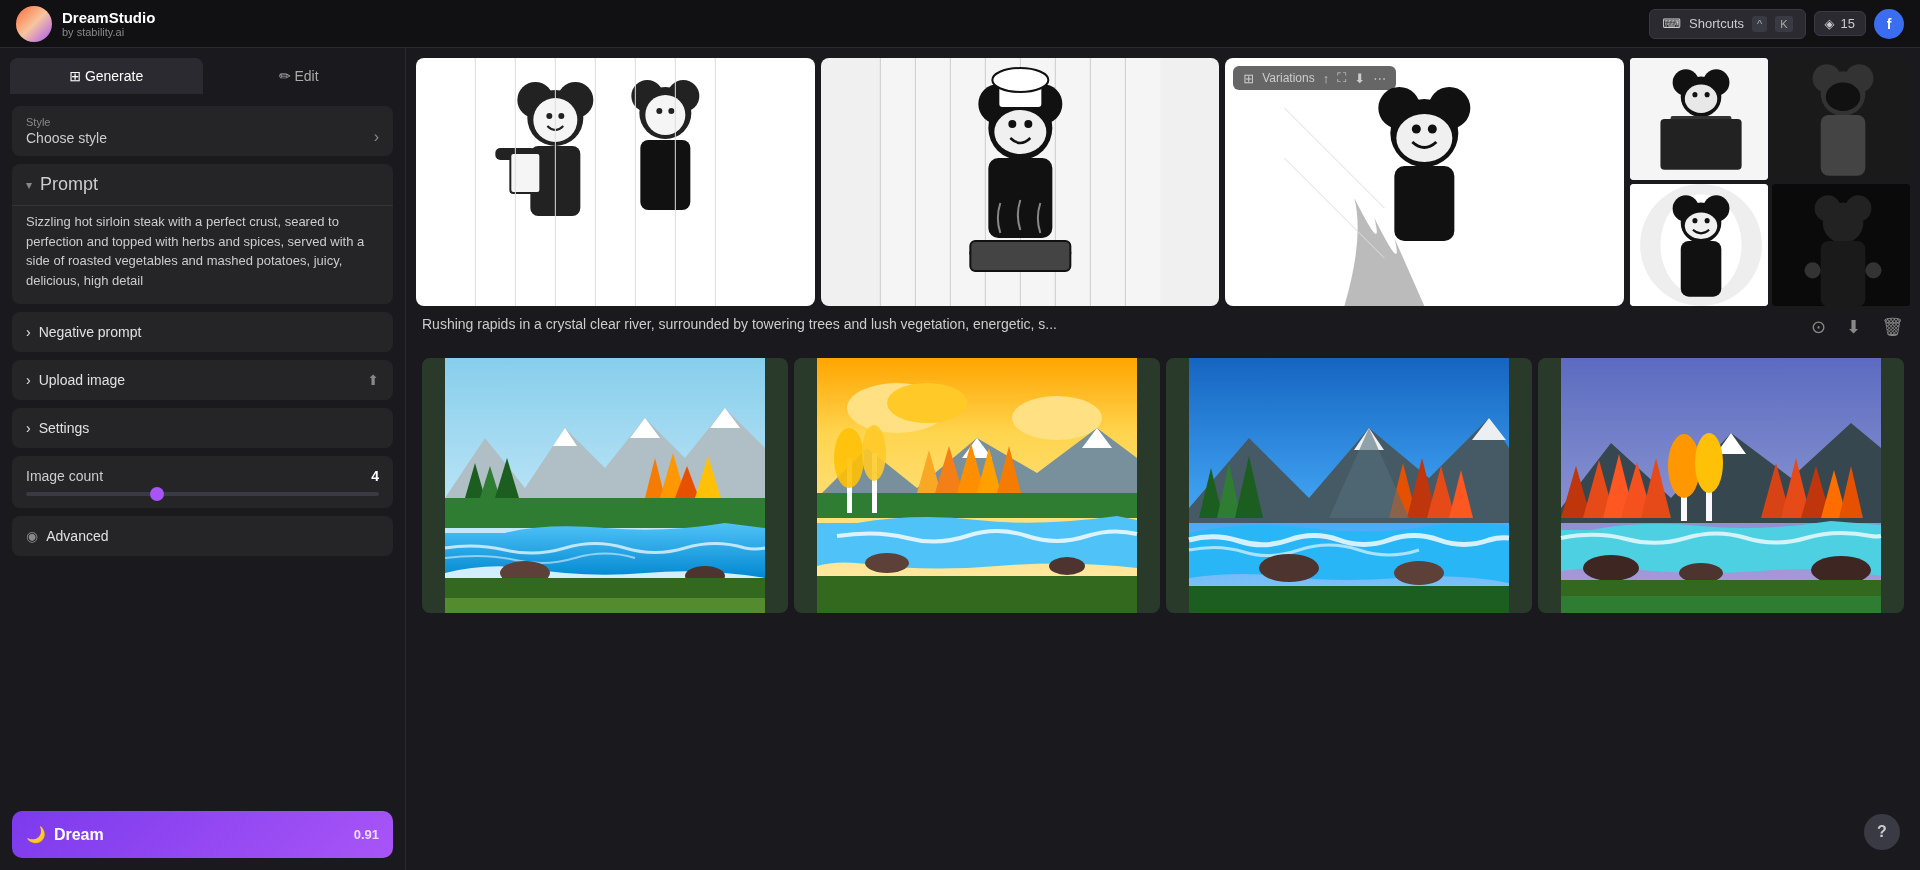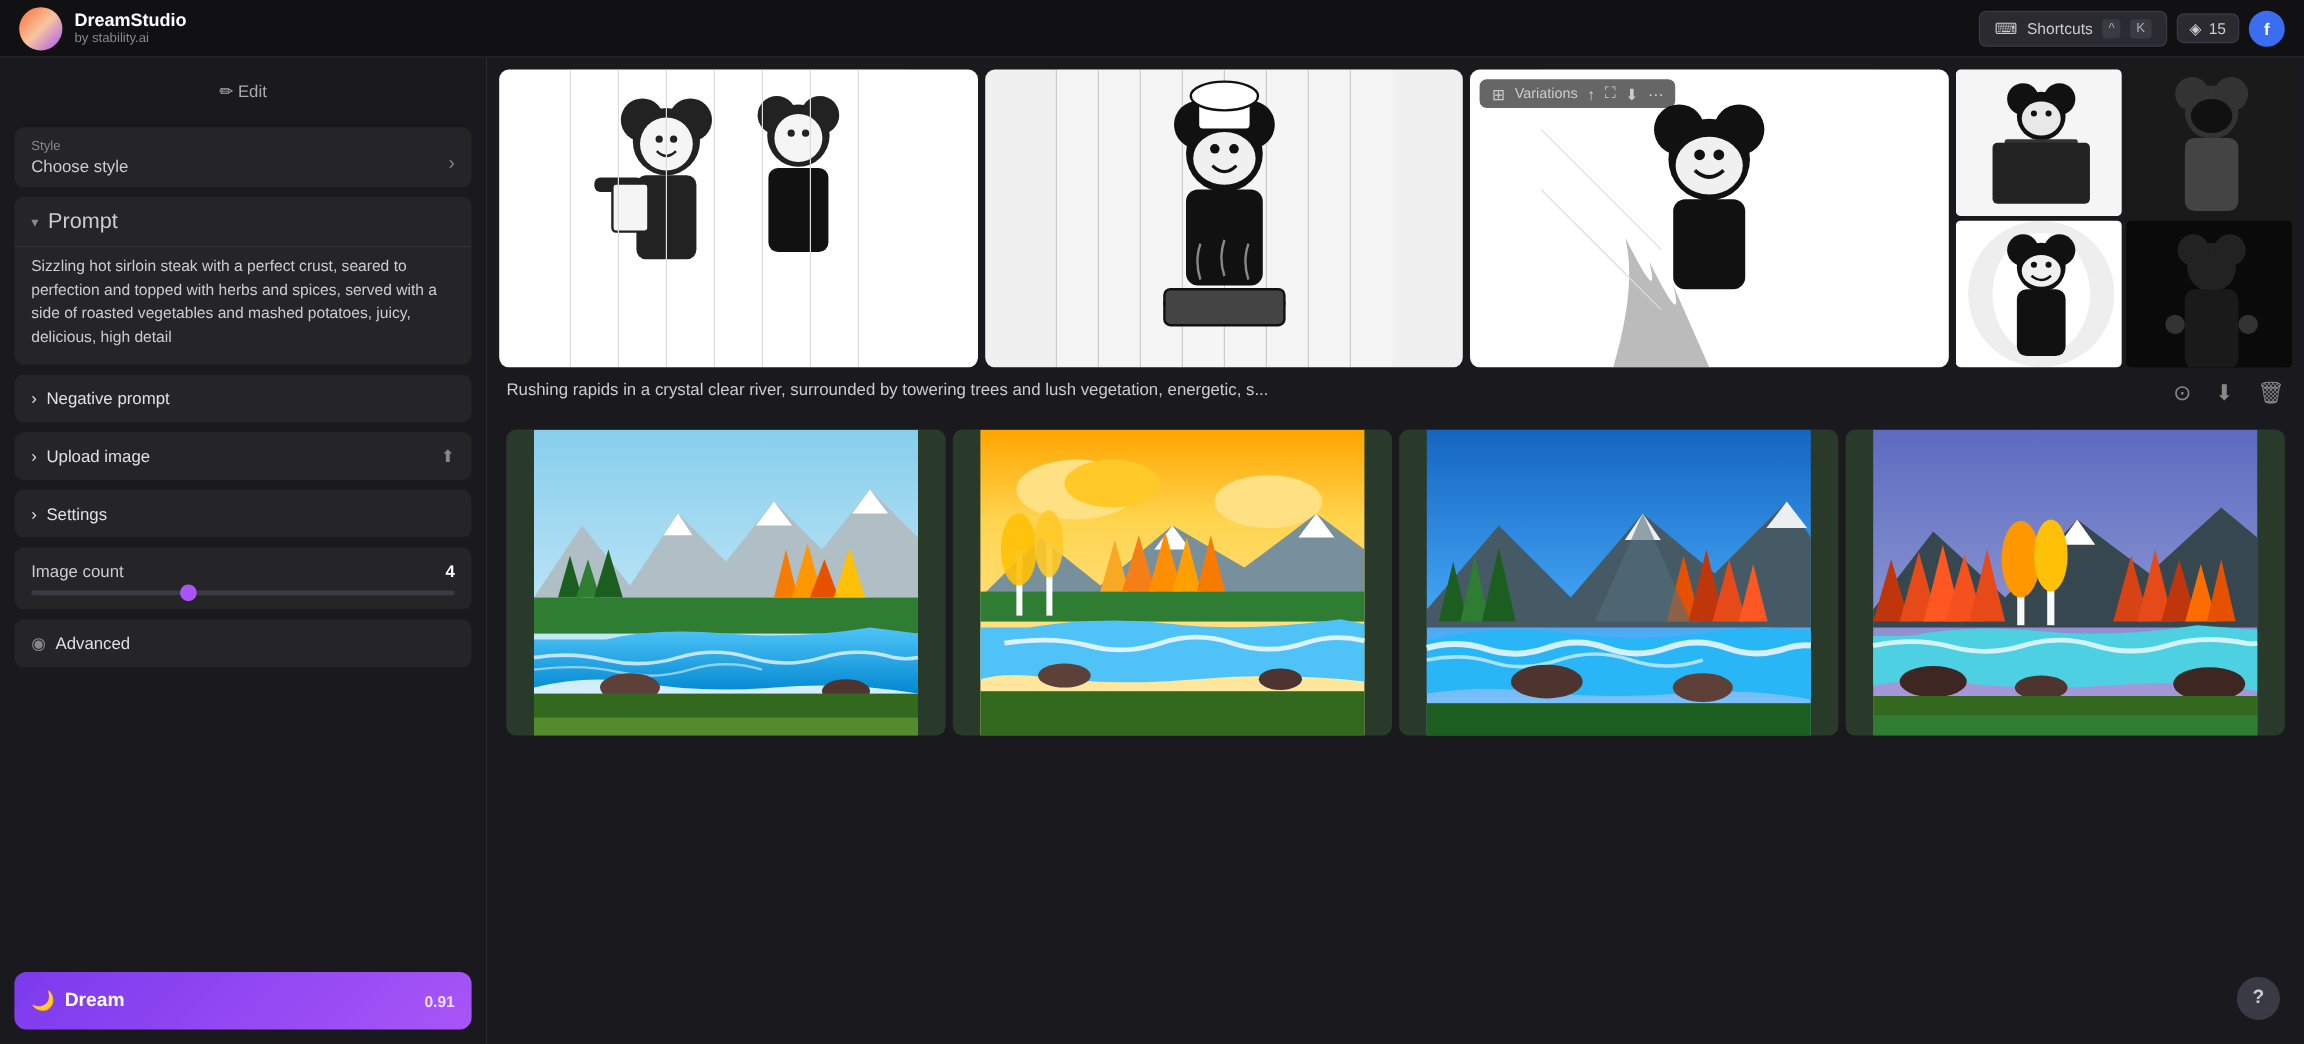--- a/index.html
+++ b/index.html
@@ -457,20 +457,24 @@
     <span>15</span>
   </div>
   <div class="avatar-circle">f</div>
 </nav>
 
 <div class="main-layout">
 
   <aside class="sidebar">
 
     <div class="sidebar-tabs">
+      <div class="sidebar-tab active">
+        <span>⊞</span>
+        <span>Generate</span>
+      </div>
       <div class="sidebar-tab">
         <span>✏</span>
         <span>Edit</span>
       </div>
     </div>
 
     <div class="sidebar-content">
 
       <div class="style-row">
         <div>

